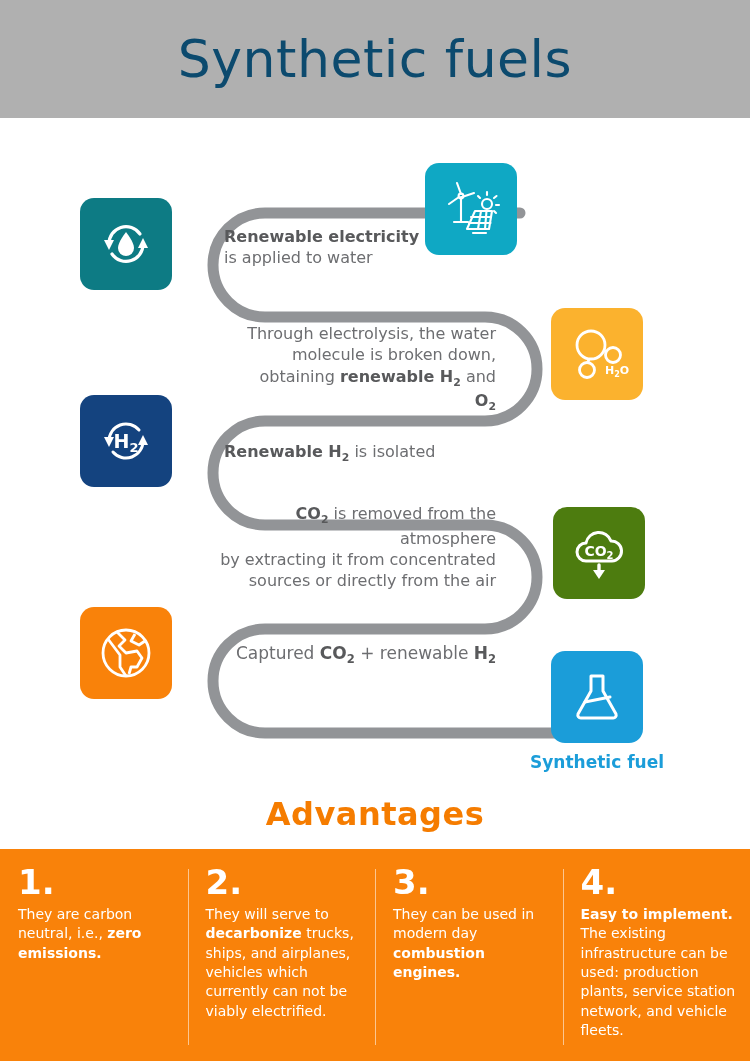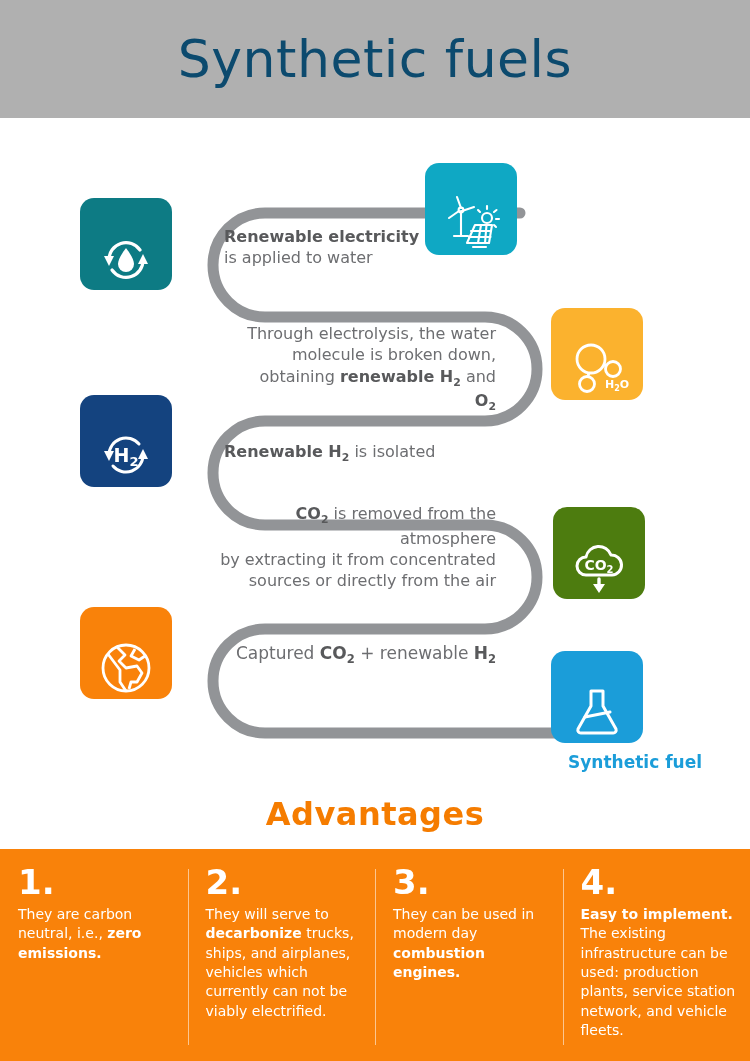--- a/index.html
+++ b/index.html
@@ -22,35 +22,35 @@
     color: #0c4a6e; font-size: 52px; font-weight: 400;
     letter-spacing: 0.5px; line-height: 1;
   }
 
   
   .flow { position: absolute; left: 0; top: 118px; width: 750px; height: 670px; }
   .flow-svg { position: absolute; left: 0; top: 0; width: 750px; height: 670px; }
 
   .badge {
     position: absolute; width: 92px; height: 92px; border-radius: 14px;
-    display: flex; align-items: flex-end; justify-content: center;
+    display: flex; align-items: center; justify-content: center;
   }
   .badge svg { display: block; }
 
   .step-text {
     position: absolute;
     color: #6d6e71; font-size: 16px; line-height: 1.33;
   }
   .step-text b { color: #58595b; font-weight: bold; }
   .step-text sub { font-size: 0.68em; }
   .t-left  { text-align: left; }
   .t-right { text-align: right; }
 
   .endcap-label {
-    position: absolute; text-align: right;
+    position: absolute; text-align: center;
     color: #1b9dd9; font-size: 17px; font-weight: bold; line-height: 1.25;
   }
 
   
   .adv-heading {
     position: absolute; left: 0; top: 795px; width: 750px;
     text-align: center; color: #f57c00;
     font-size: 32px; font-weight: bold; letter-spacing: 0.5px;
   }
   .adv-band {

